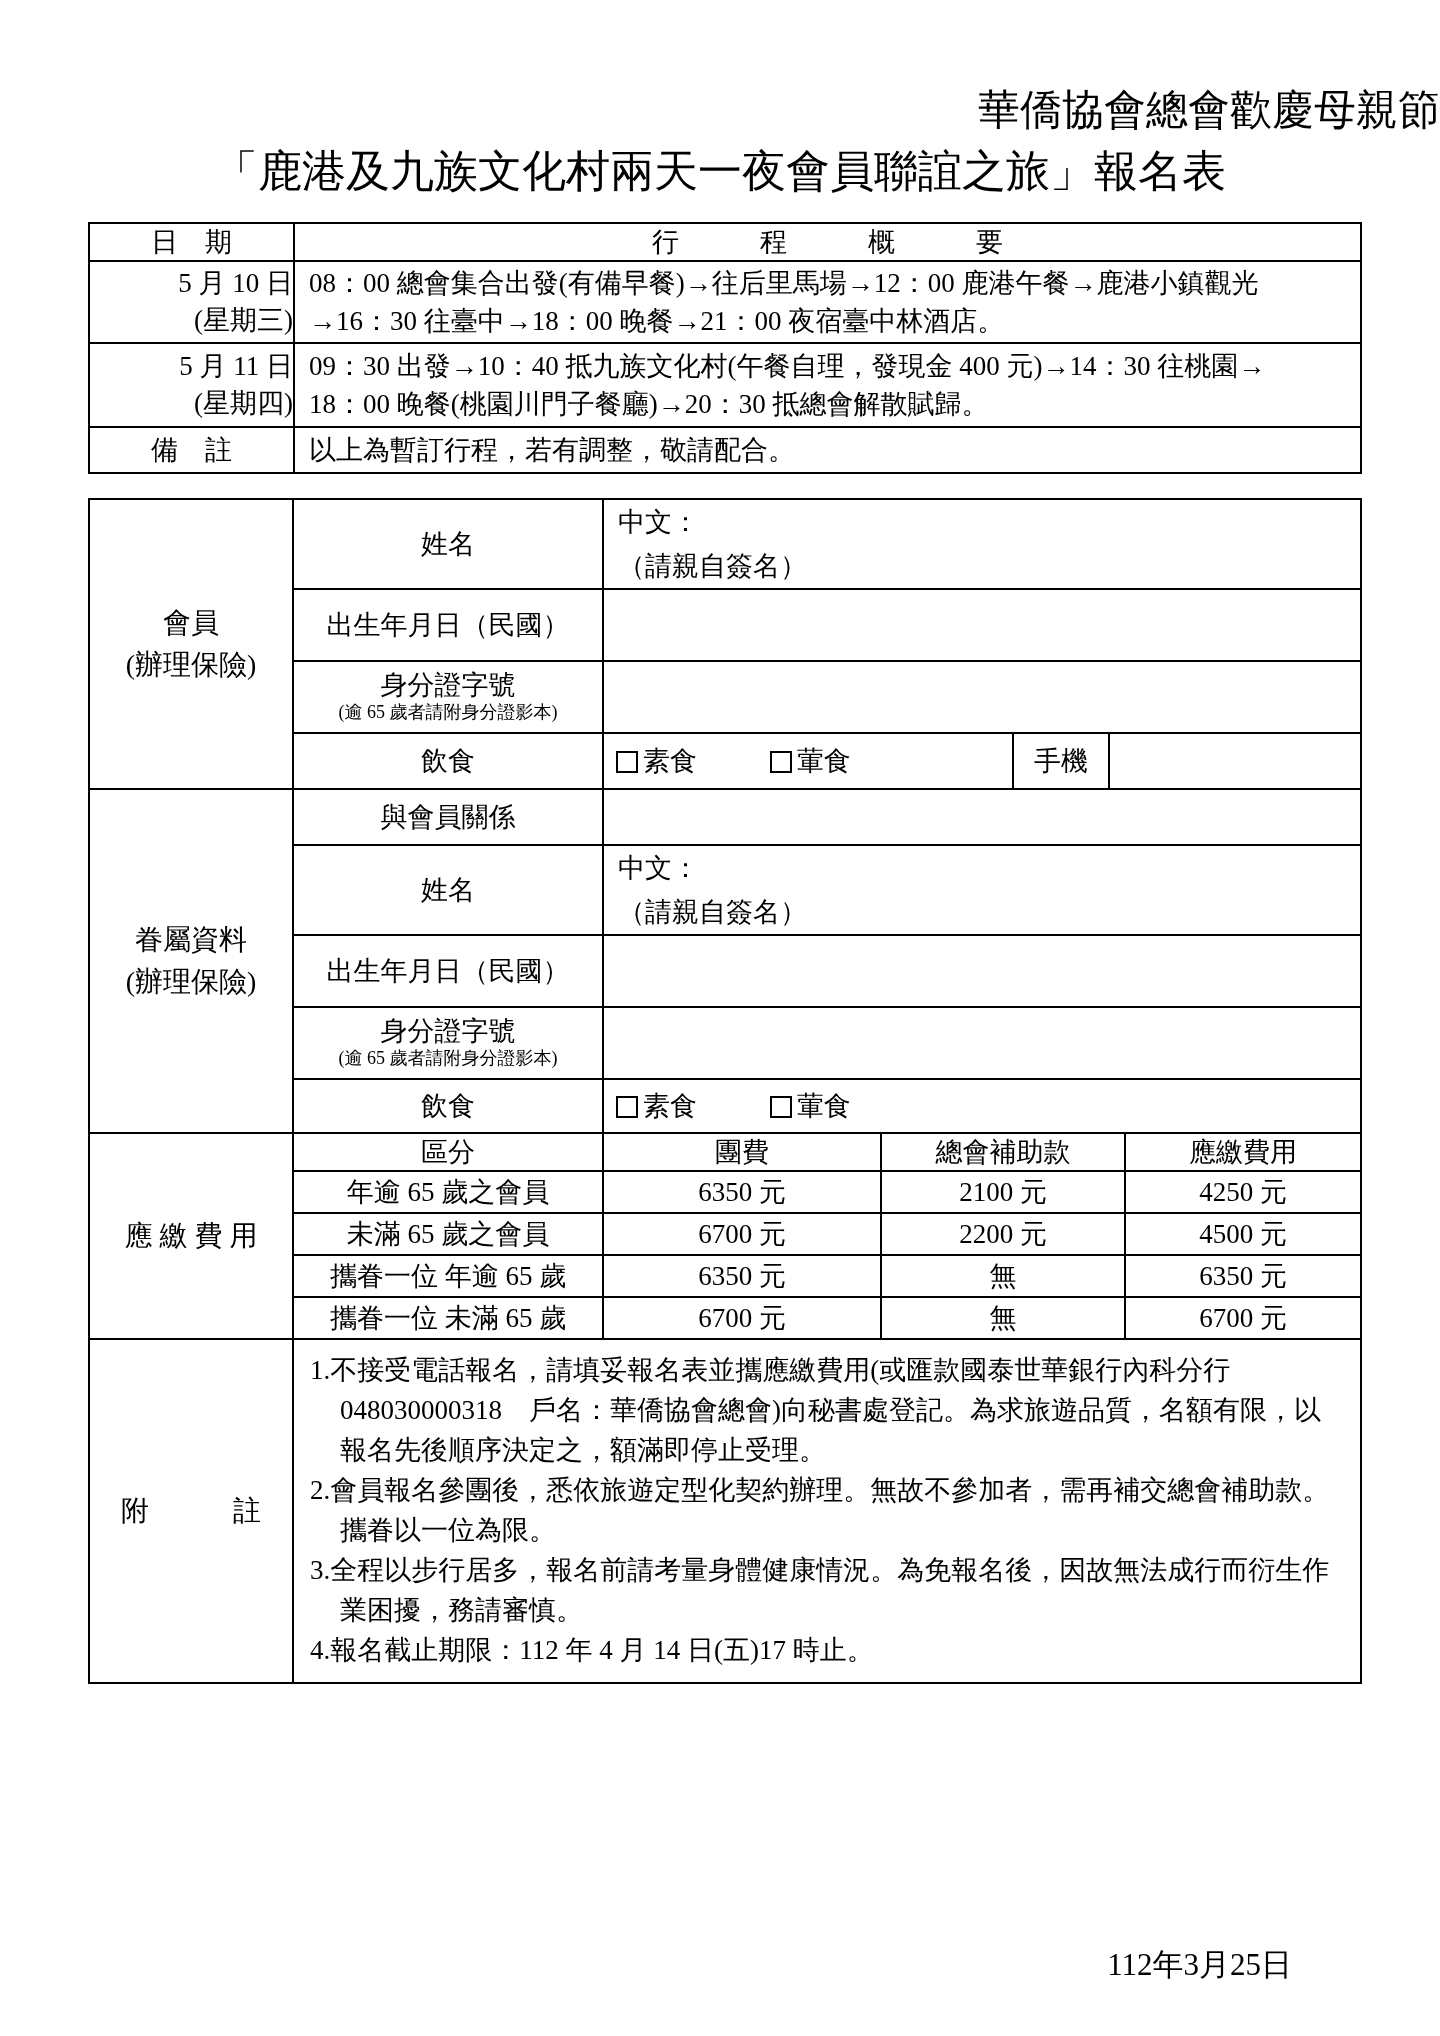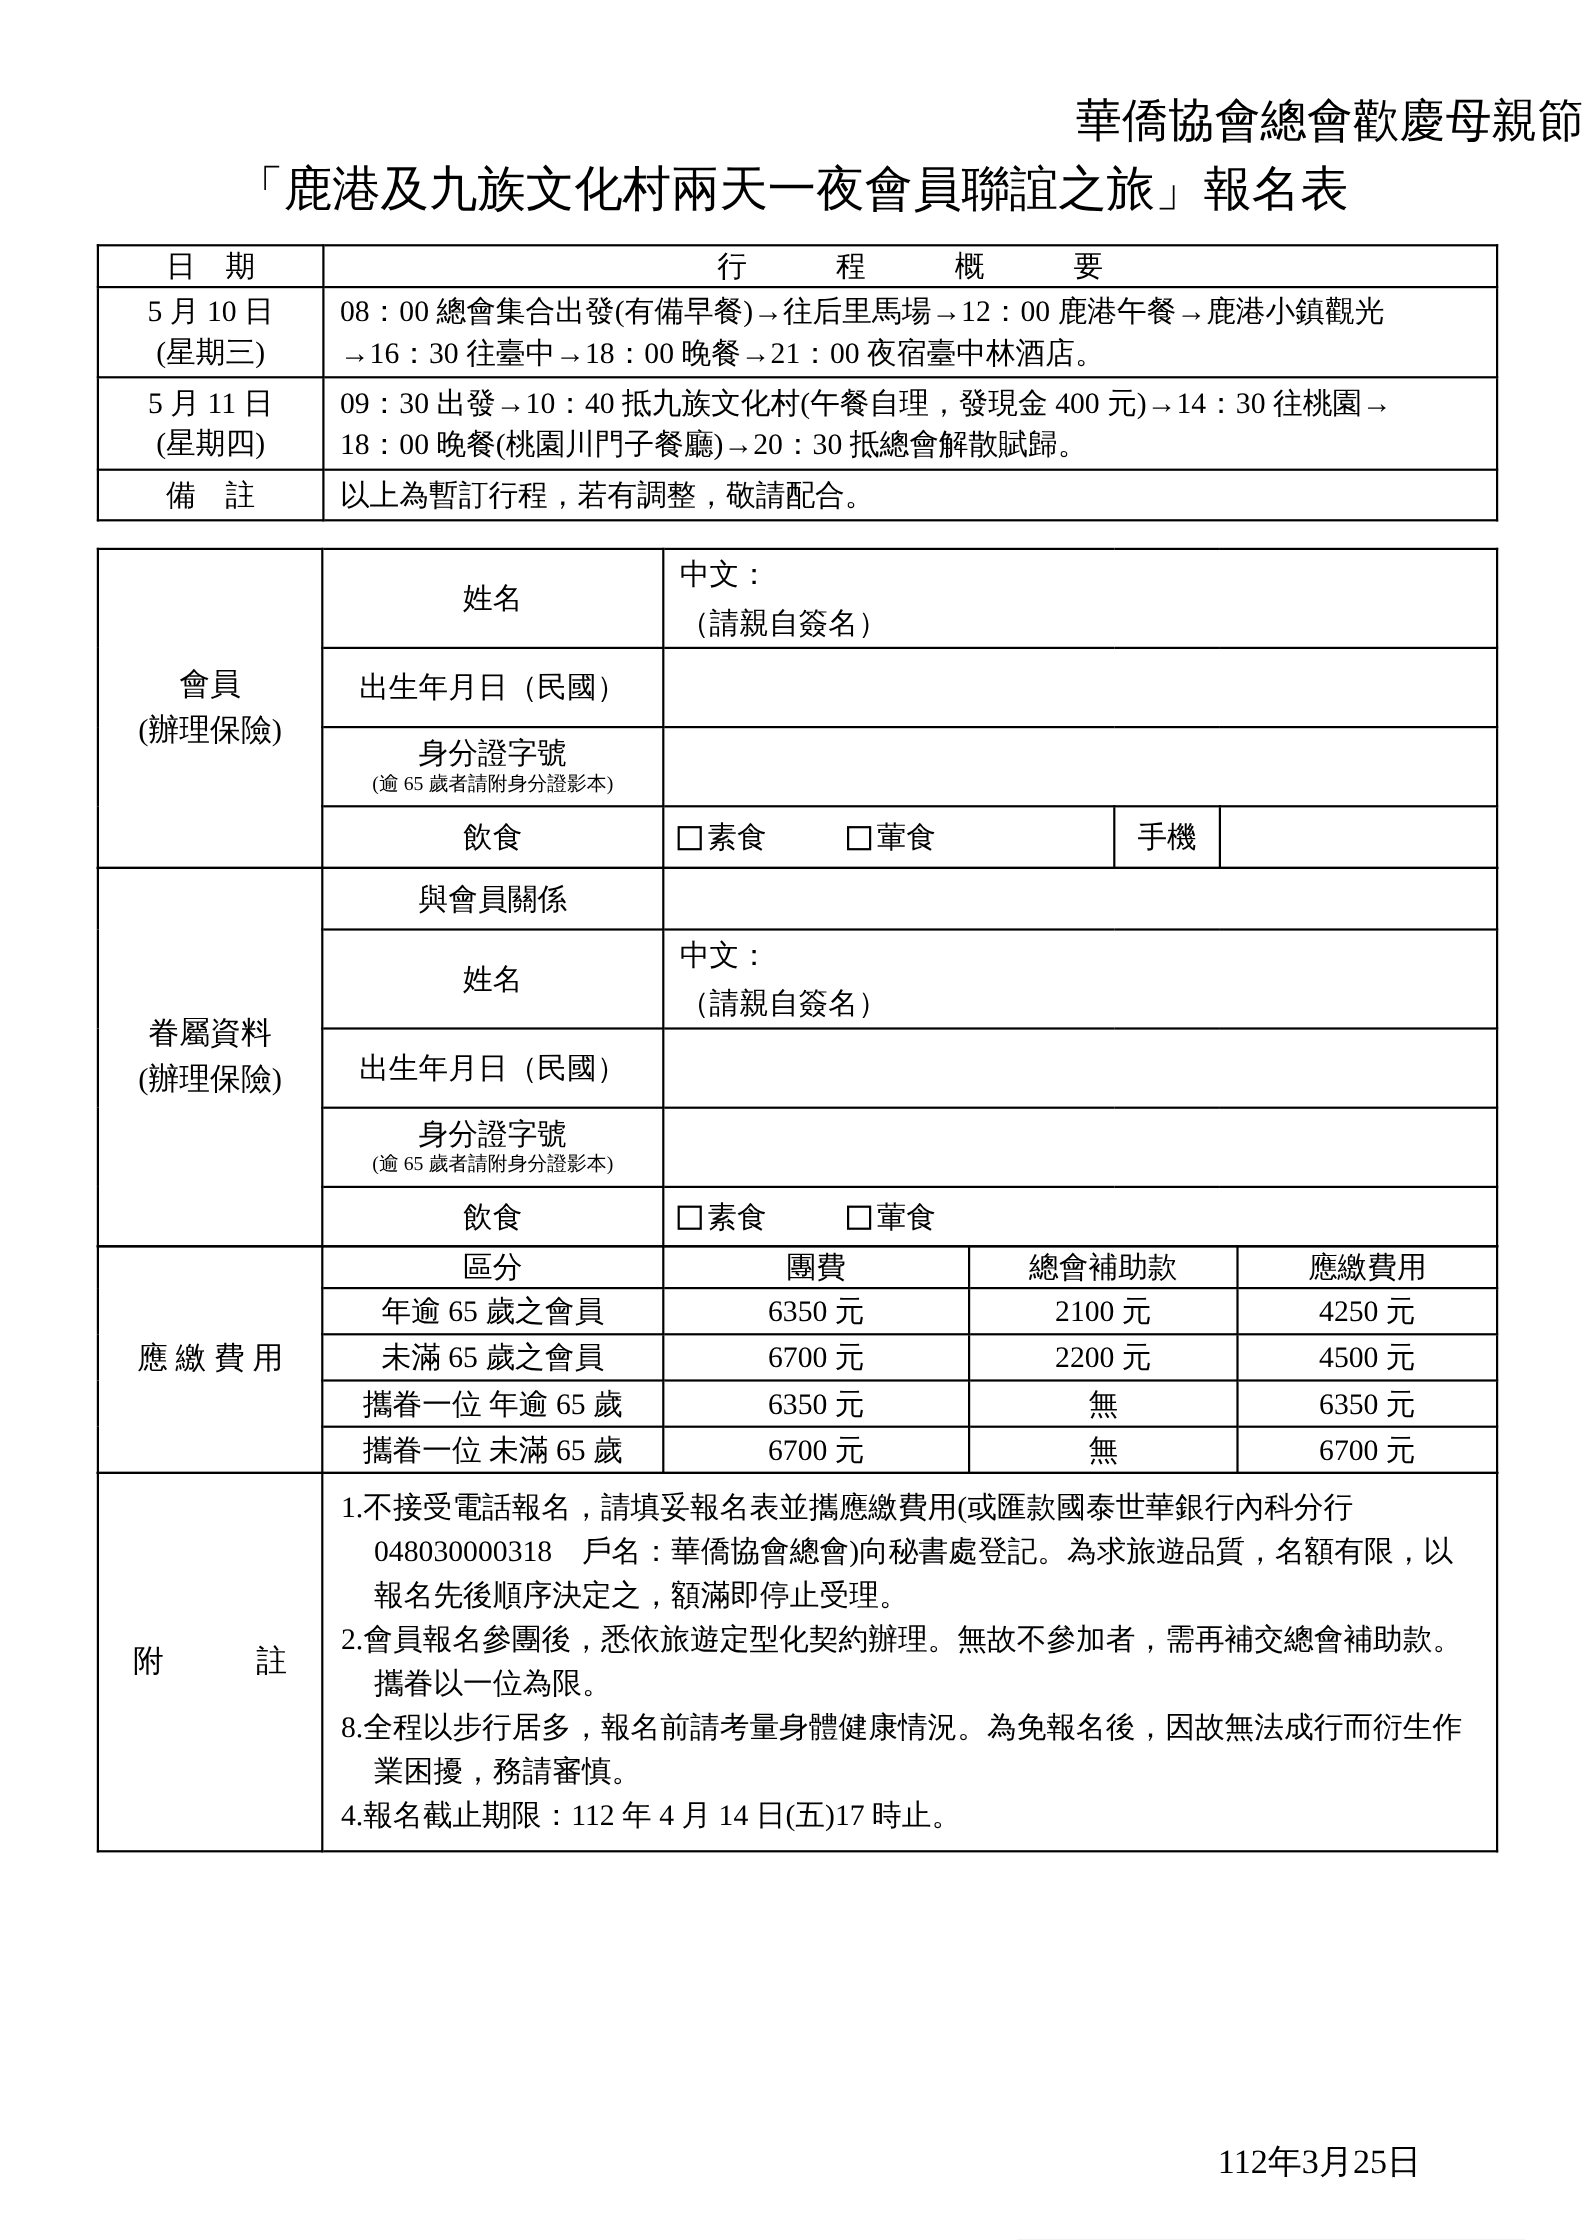--- a/index.html
+++ b/index.html
@@ -16,21 +16,21 @@
   .tc{text-align:center;}
   .t1{position:absolute;left:88px;top:222px;}
   .t2{position:absolute;left:88px;top:498px;width:1272px;}
   .t2 table + table{margin-top:-2px;}
 
   .t1 .hrow td{height:36px;}
   .t1 .row1 td{height:76px;}
   .t1 .row2 td{height:78px;margin-left:20px;}
   .t1 .nrow td{height:40px;}
   .sumcell{padding:2px 10px 2px 14px;line-height:38px;}
-  .datecell{text-align:center;line-height:37px;}
+  .datecell{text-align:right;line-height:37px;}
 
   .sec{font-size:28px;text-align:center;line-height:42px;}
   .lbl{text-align:center;line-height:34px;}
   .val{padding:0 14px;line-height:44px;}
   .small-note{font-size:18px;line-height:24px;display:block;}
   .idlbl{line-height:30px;}
 
   .mem .r-name td{height:88px;}
   .mem .r-dob td{height:70px;}
   .mem .r-id td{height:70px;}
@@ -235,21 +235,21 @@
       <colgroup>
           <col style="width:204px">
           <col style="width:1068px">
         </colgroup>
       <tbody>
           <tr class="notes-row">
         <td class="sec">附　　　註</td>
         <td class="notescell">
           <div class="note-item">1.不接受電話報名，請填妥報名表並攜應繳費用(或匯款國泰世華銀行內科分行 048030000318　戶名：華僑協會總會)向秘書處登記。為求旅遊品質，名額有限，以報名先後順序決定之，額滿即停止受理。</div>
           <div class="note-item">2.會員報名參團後，悉依旅遊定型化契約辦理。無故不參加者，需再補交總會補助款。攜眷以一位為限。</div>
-          <div class="note-item">8.全程以步行居多，報名前請考量身體健康情況。為免報名後，因故無法成行而衍生作業困擾，務請審慎。</div>
+          <div class="note-item">3.全程以步行居多，報名前請考量身體健康情況。為免報名後，因故無法成行而衍生作業困擾，務請審慎。</div>
           <div class="note-item">4.報名截止期限：112 年 4 月 14 日(五)17 時止。</div>
         </td>
       </tr>
     </tbody>
       </table>
 
   </div>
 
   <div class="footer-date">112年3月25日</div>
 

